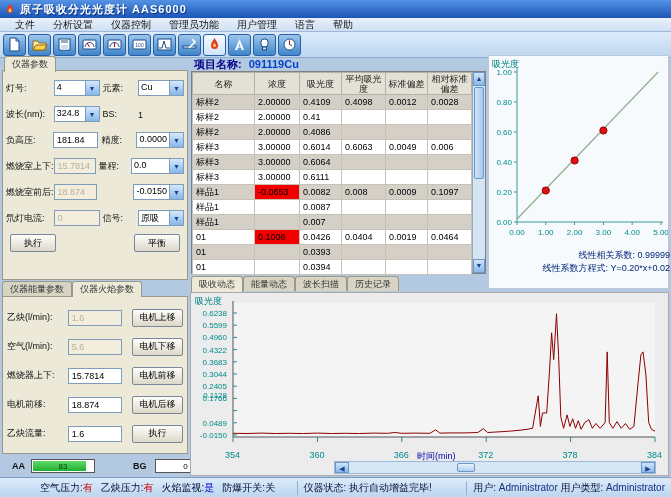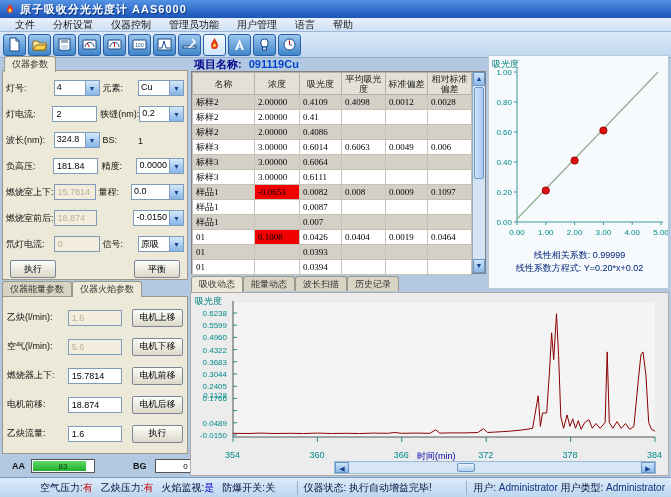--- a/index.html
+++ b/index.html
@@ -71,41 +71,41 @@
   .aabar .fill { position:absolute; left:1px; top:1px; bottom:1px; width:85%; background:linear-gradient(180deg,#5fd96a,#1faf2e); }
   .aabar .num { position:absolute; inset:0; text-align:center; font-size:8px; color:#083; line-height:13px; color:#053b0a; }
   .bgbox { width:62px; height:14px; border:1px solid #555; background:#fff; text-align:center;
     font-size:8px; line-height:13px; margin-left:8px; }
 
   
   #project { position:absolute; left:194px; top:57px; font-size:11px; font-weight:bold; color:#00008b; }
   #project .pname { color:#0044cc; margin-left:4px; }
   #tablewrap { position:absolute; left:191px; top:71px; width:295px; height:203px; background:#fff;
     border:1px solid #808080; display:flex; }
-  table.results { border-collapse:collapse; table-layout:fixed; width:279px;font-family:Liberation Serif, serif; }
+  table.results { border-collapse:collapse; table-layout:fixed; width:279px; }
   table.results th { background:#e3e1d5; border:1px solid #b5b2a5; font-weight:normal;
     font-size:9px; line-height:10px; padding:0 1px; height:22px; color:#222; }
   table.results td { border:1px solid #c6c3b6; font-size:9px; padding:0 3px; height:15px;
     white-space:nowrap; overflow:hidden; color:#000; }
   tr.odd td { background:#d4d0c8; }
   tr.even td { background:#ffffff; }
   td.redcell { background:#f20000 !important; color:#6b0000; }
   .vscroll { width:14px; background:#d5e4f4; border-left:1px solid #9ab; display:flex;
     flex-direction:column; }
   .sbtn { height:14px; background:linear-gradient(180deg,#cfe4fa,#8cb8e8); border:1px solid #6a96c8;
     color:#17428e; font-size:7px; text-align:center; line-height:12px; }
   .vthumb { margin:1px; height:92px; background:linear-gradient(90deg,#cfe4fa,#a8c8ee);
     border:1px solid #6a96c8; border-radius:2px; }
   #mid-tabs { position:absolute; left:191px; top:276px; display:flex; z-index:3; }
 
   
   #calpanel { position:absolute; left:488px; top:55px; width:181px; height:234px;
     background:#f7fafc; border:1px solid #bcc8d4; }
   #cal-ylabel { position:absolute; left:3px; top:2px; color:#008080; font-size:9px; }
-  #cal-lines { position:absolute; left:0px; top:193px; width:181px; text-align:center;
+  #cal-lines { position:absolute; left:0px; top:193px; width:181px; text-align:right;
     font-size:9px; color:#00247a; line-height:13px; }
   #cal-lines b { font-weight:normal; color:#00247a; }
 
   
   #specpanel { position:absolute; left:190px; top:292px; width:479px; height:184px;
     background:#ececec; border:1px solid #aaa; }
   #spec-ylabel { position:absolute; left:4px; top:2px; color:#008080; font-size:9px; }
   .ytick { position:absolute; width:36px; text-align:right; font-size:8px; color:#008b8b; }
   .xtick { position:absolute; font-size:9px; color:#008b8b; }
   #spec-xlabel { position:absolute; font-size:9px; color:#0000a8; }
@@ -235,33 +235,20 @@
       <span class="c2">
         <span class="xpsel" style="width: 100%;">
           <span class="v">4</span>
           <span class="a">▼</span>
         </span>
       </span>
       <span class="lbl c3">元素:</span>
       <span class="c4">
         <span class="xpsel" style="width: 100%;">
           <span class="v">Cu</span>
-          <span class="a">▼</span>
-        </span>
-      </span>
-    </div>
-    <div class="lrow">
-      <span class="lbl c1">灯电流:</span>
-      <span class="c2">
-        <span class="xpinput" style="width: 100%;">2</span>
-      </span>
-      <span class="lbl c3">狭缝(nm):</span>
-      <span class="c4">
-        <span class="xpsel" style="width: 100%;">
-          <span class="v">0.2</span>
           <span class="a">▼</span>
         </span>
       </span>
     </div>
     <div class="lrow">
       <span class="lbl c1">波长(nm):</span>
       <span class="c2">
         <span class="xpsel" style="width: 100%;">
           <span class="v">324.8</span>
           <span class="a">▼</span>

